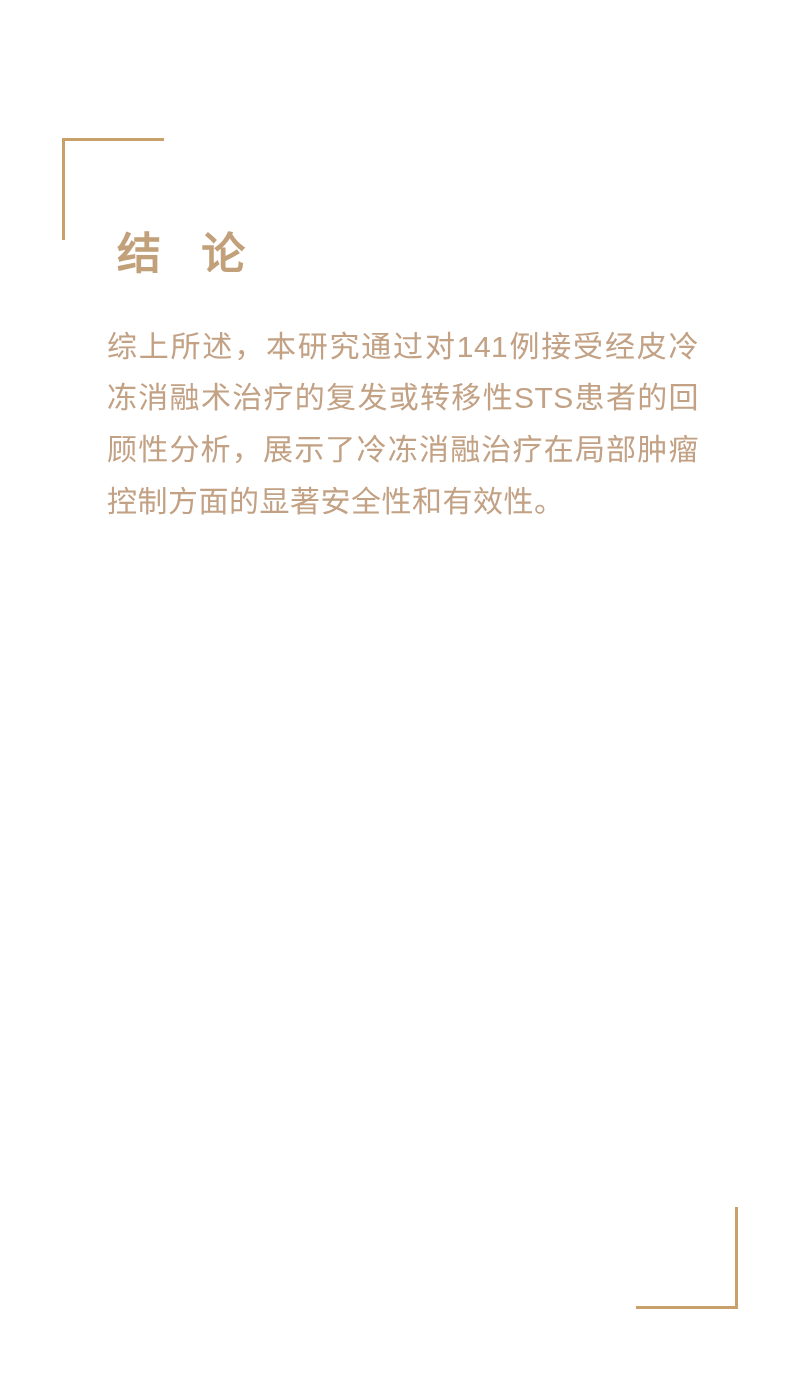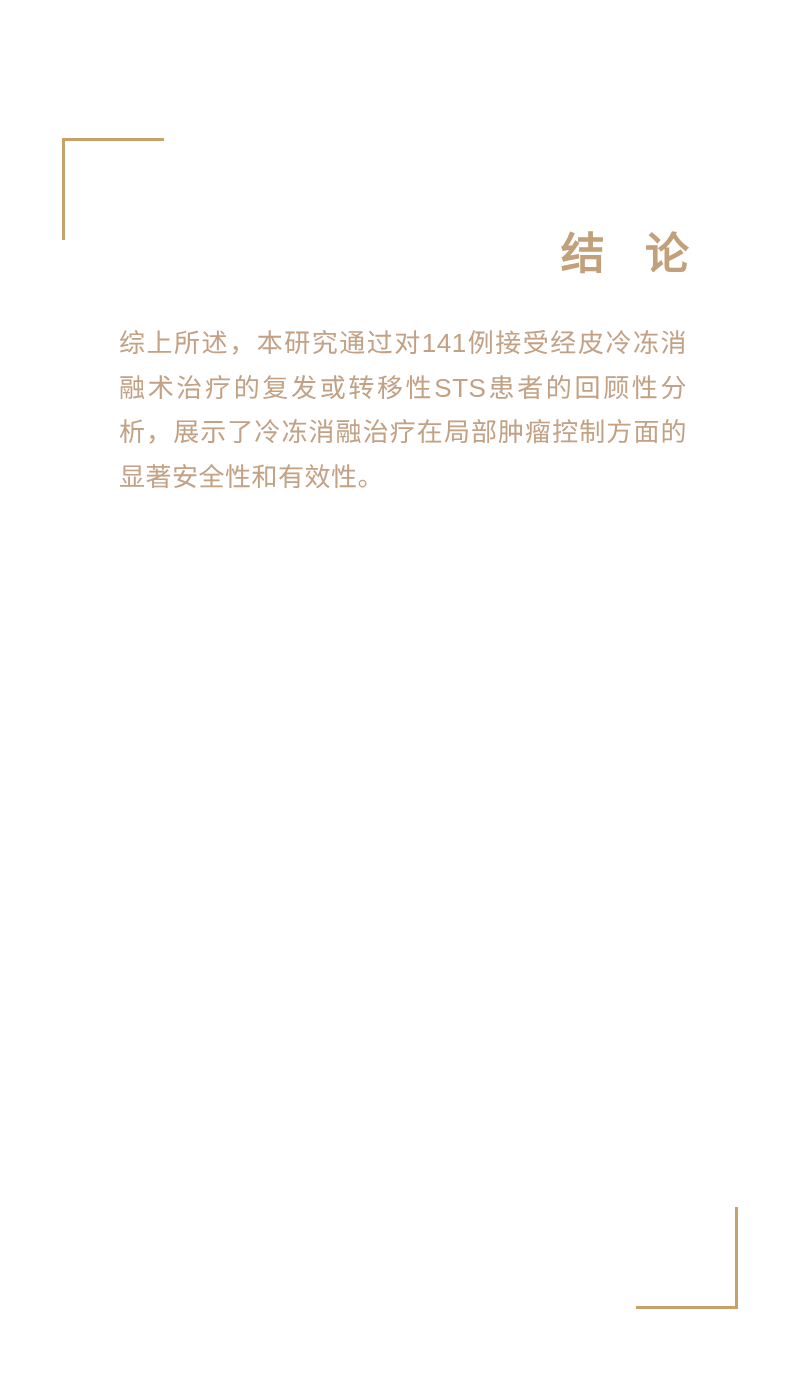--- a/index.html
+++ b/index.html
@@ -52,34 +52,34 @@
     left: 103px;
     top: 228px;
     width: 600px;
   }
 
   .title {
     font-size: 44px;
     font-weight: bold;
     color: #c1a07a;
     letter-spacing: 14px;
-    text-align: right;
+    text-align: left;
     margin: 0 0 40px 0;
     padding-left: 14px;
     line-height: 1.2;
   }
 
   .body-text {
-    font-size: 26px;
+    font-size: 30px;
     line-height: 1.72;
     color: #c2a184;
     letter-spacing: 0.5px;
     text-align: justify;
     text-justify: inter-ideograph;
-    margin: 16px;
+    margin: 4px;
   }
 
   .para-gap {
     height: 44px;
   }
 </style>
 </head>
 <body>
 
 <div class="page">

